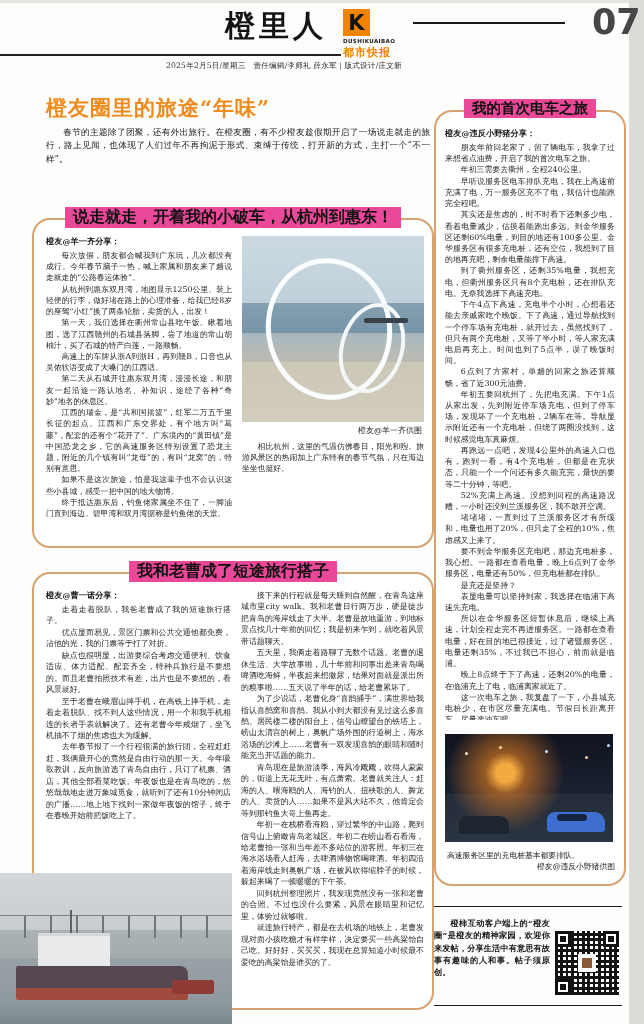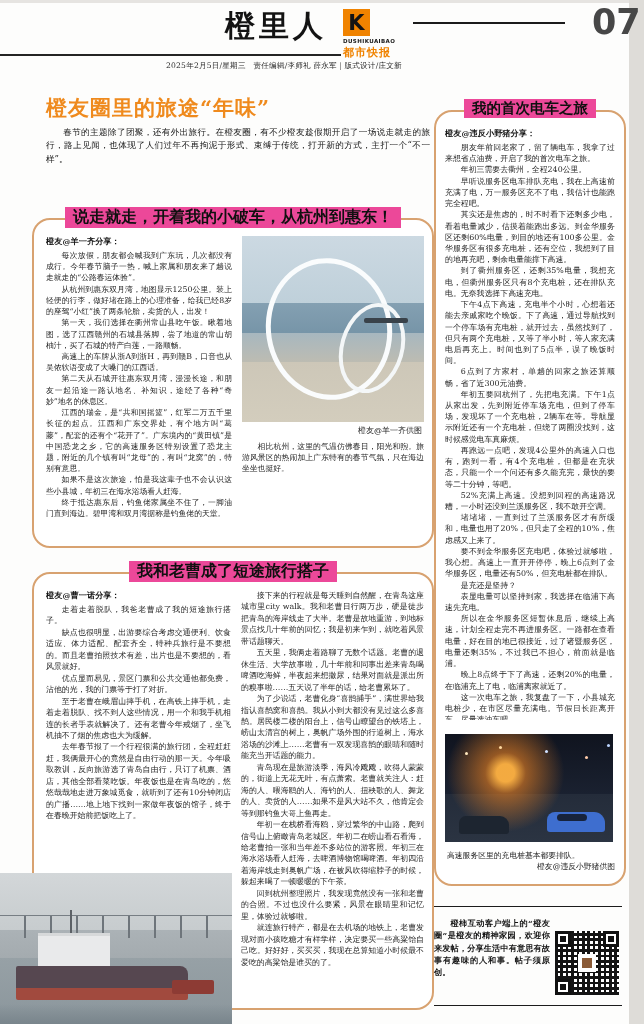--- a/index.html
+++ b/index.html
@@ -130,21 +130,21 @@
   <div class="cols">
     <div class="colL1">
       <p class="byline">橙友@羊一齐分享：</p>
       <div>
           <p class="para">每次放假，朋友都会喊我到广东玩，几次都没有成行。今年春节脑子一热，喊上家属和朋友来了趟说走就走的“公路春运体验”。</p>
           <p class="para">从杭州到惠东双月湾，地图显示1250公里。装上轻便的行李，做好堵在路上的心理准备，给我已经8岁的座驾“小红”换了两条轮胎，卖货的人，出发！</p>
           <p class="para">第一天，我们选择在衢州常山县吃午饭。瞅着地图，选了江西赣州的石城县落脚，尝了地道的常山胡柚汁，买了石城的特产白莲，一路顺畅。</p>
           <p class="para">高速上的车牌从浙A到浙H，再到赣B，口音也从吴侬软语变成了大嗓门的江西话。</p>
           <p class="para">第二天从石城开往惠东双月湾，漫漫长途，和朋友一起沿途一路认地名、补知识，途经了各种“奇妙”地名的休息区。</p>
           <p class="para">江西的瑞金，是“共和国摇篮”，红军二万五千里长征的起点。江西和广东交界处，有个地方叫“葛藤”，配套的还有个“花开了”。广东境内的“黄田镇”是中国恐龙之乡，它的高速服务区特别设置了恐龙主题，附近的几个镇有叫“龙母”的，有叫“龙窝”的，特别有意思。</p>
-          <p class="para">如果不是这次旅途，怕是我这辈子也不会认识这些小县城，年初三在海水浴场看人赶海。</p>
+          <p class="para">如果不是这次旅途，怕是我这辈子也不会认识这些小县城，感受一把中国的地大物博。</p>
           <p class="para">终于抵达惠东后，钓鱼佬家属坐不住了，一脚油门直到海边。碧甲湾和双月湾据称是钓鱼佬的天堂。</p>
         </div>
     </div>
     <div class="colR1">
       <div class="photo-sea">
         <div class="ring ring1"></div>
         <div class="ring ring2"></div>
         <div class="boat"></div>
       </div>
       <p class="caption">橙友@羊一齐供图</p>
@@ -155,22 +155,22 @@
   </div>
 </section>
 
 <section class="box box2">
   <h2 class="box-title t2">我和老曹成了短途旅行搭子</h2>
   <div class="cols">
     <div class="colL2">
       <p class="byline">橙友@曹一诺分享：</p>
       <div>
           <p class="para">走着走着脱队，我爸老曹成了我的短途旅行搭子。</p>
+          <p class="para">优点显而易见，景区门票和公共交通他都免费，沾他的光，我的门票等于打了对折。</p>
           <p class="para">缺点也很明显，出游要综合考虑交通便利、饮食适应、体力适配、配套齐全，特种兵旅行是不要想的。而且老曹拍照技术有差，出片也是不要想的，看风景就好。</p>
-          <p class="para">优点显而易见，景区门票和公共交通他都免费，沾他的光，我的门票等于打了对折。</p>
           <p class="para">至于老曹在峨眉山摔手机，在高铁上摔手机，走着走着脱队、找不到人这些情况，用一个和我手机相连的长者手表就解决了。还有老曹今年戒烟了，坐飞机抽不了烟的焦虑也大为缓解。</p>
           <p class="para">去年春节报了一个行程很满的旅行团，全程赶赶赶，我俩最开心的竟然是自由行动的那一天。今年吸取教训，反向旅游选了青岛自由行，只订了机票、酒店，其他全部看菜吃饭。年夜饭也是在青岛吃的，悠悠哉哉地走进万象城觅食，就听到了还有10分钟闭店的广播……地上地下找到一家做年夜饭的馆子，终于在春晚开始前把饭吃上了。</p>
         </div>
     </div>
     <div class="colR2">
       <div>
           <p class="para">接下来的行程就是每天睡到自然醒，在青岛这座城市里city walk。我和老曹日行两万步，硬是徒步把青岛的海岸线走了大半。老曹是故地重游，到地标景点找几十年前的回忆；我是初来乍到，就吃着风景带话题聊天。</p>
           <p class="para">五天里，我俩走着路聊了无数个话题。老曹的退休生活、大学故事啦，几十年前和同事出差来青岛喝啤酒吃海鲜，半夜起来想撒尿，结果对面就是派出所的糗事啦……五天说了半年的话，给老曹累坏了。</p>
           <p class="para">为了少说话，老曹化身“喜鹊捕手”，满世界给我指认喜鹊窝和喜鹊。我从小到大都没有见过这么多喜鹊。居民楼二楼的阳台上，信号山瞭望台的铁塔上，崂山太清宫的树上，奥帆广场外围的行道树上，海水浴场的沙滩上……老曹有一双发现喜鹊的眼睛和随时能充当开话题的能力。</p>
           <p class="para">青岛现在是旅游淡季，海风冷飕飕，吹得人蒙蒙的，街道上无花无叶，有点萧索。老曹就关注人：赶海的人、喂海鸥的人、海钓的人、扭秧歌的人、舞龙的人、卖货的人……如果不是风大站不久，他肯定会等到那钓鱼大哥上鱼再走。</p>
@@ -200,21 +200,21 @@
           <p class="para">年初三需要去衢州，全程240公里。</p>
           <p class="para">早听说服务区电车排队充电，我在上高速前充满了电，万一服务区充不了电，我估计也能跑完全程吧。</p>
           <p class="para">其实还是焦虑的，时不时看下还剩多少电，看着电量减少，估摸着能跑出多远。到金华服务区还剩60%电量，到目的地还有100多公里。金华服务区有很多充电桩，还有空位，我想到了目的地再充吧，剩余电量能撑下高速。</p>
           <p class="para">到了衢州服务区，还剩35%电量，我想充电，但衢州服务区只有8个充电桩，还在排队充电。无奈我选择下高速充电。</p>
           <p class="para">下午4点下高速，充电半个小时，心想着还能去亲戚家吃个晚饭。下了高速，通过导航找到一个停车场有充电桩，就开过去，虽然找到了，但只有两个充电桩，又等了半小时，等人家充满电后再充上。时间也到了5点半，误了晚饭时间。</p>
           <p class="para">6点到了方家村，单趟的回家之旅还算顺畅，省了近300元油费。</p>
           <p class="para">年初五要回杭州了，先把电充满。下午1点从家出发，先到附近停车场充电，但到了停车场，发现坏了一个充电桩，2辆车在等。导航显示附近还有一个充电桩，但绕了两圈没找到，这时候感觉电车真麻烦。</p>
           <p class="para">再跑远一点吧，发现4公里外的高速入口也有，跑到一看，有4个充电桩，但都是在充状态，只能一个一个问还有多久能充完，最快的要等二十分钟，等吧。</p>
           <p class="para">52%充满上高速。没想到回程的高速路况糟，一小时还没到兰溪服务区，我不敢开空调。</p>
           <p class="para">堵堵堵，一直到过了兰溪服务区才有所缓和，电量也用了20%，但只走了全程的10%，焦虑感又上来了。</p>
-          <p class="para">要不到金华服务区充电吧，体验过就够啦，我心想。高速上一直开开停停，晚上6点到了金华服务区，电量还有50%，但充电桩都在排队。</p>
+          <p class="para">要不到金华服务区充电吧，那边充电桩多，我心想。一路都在查看电量，晚上6点到了金华服务区，电量还有50%，但充电桩都在排队。</p>
           <p class="para">是充还是坚持？</p>
           <p class="para">表显电量可以坚持到家，我选择在临浦下高速先充电。</p>
           <p class="para">所以在金华服务区短暂休息后，继续上高速，计划全程走完不再进服务区。一路都在查看电量，好在目的地已很接近，过了诸暨服务区，电量还剩35%，不过我已不担心，前面就是临浦。</p>
           <p class="para">晚上8点终于下了高速，还剩20%的电量，在临浦充上了电，临浦离家就近了。</p>
           <p class="para">这一次电车之旅，我复盘了一下，小县城充电桩少，在市区尽量充满电。节假日长距离开车，尽量选油车吧。</p>
         </div>
     </div>
   </div>
   <div class="photo-night">
     <div class="pn-lights"></div>

